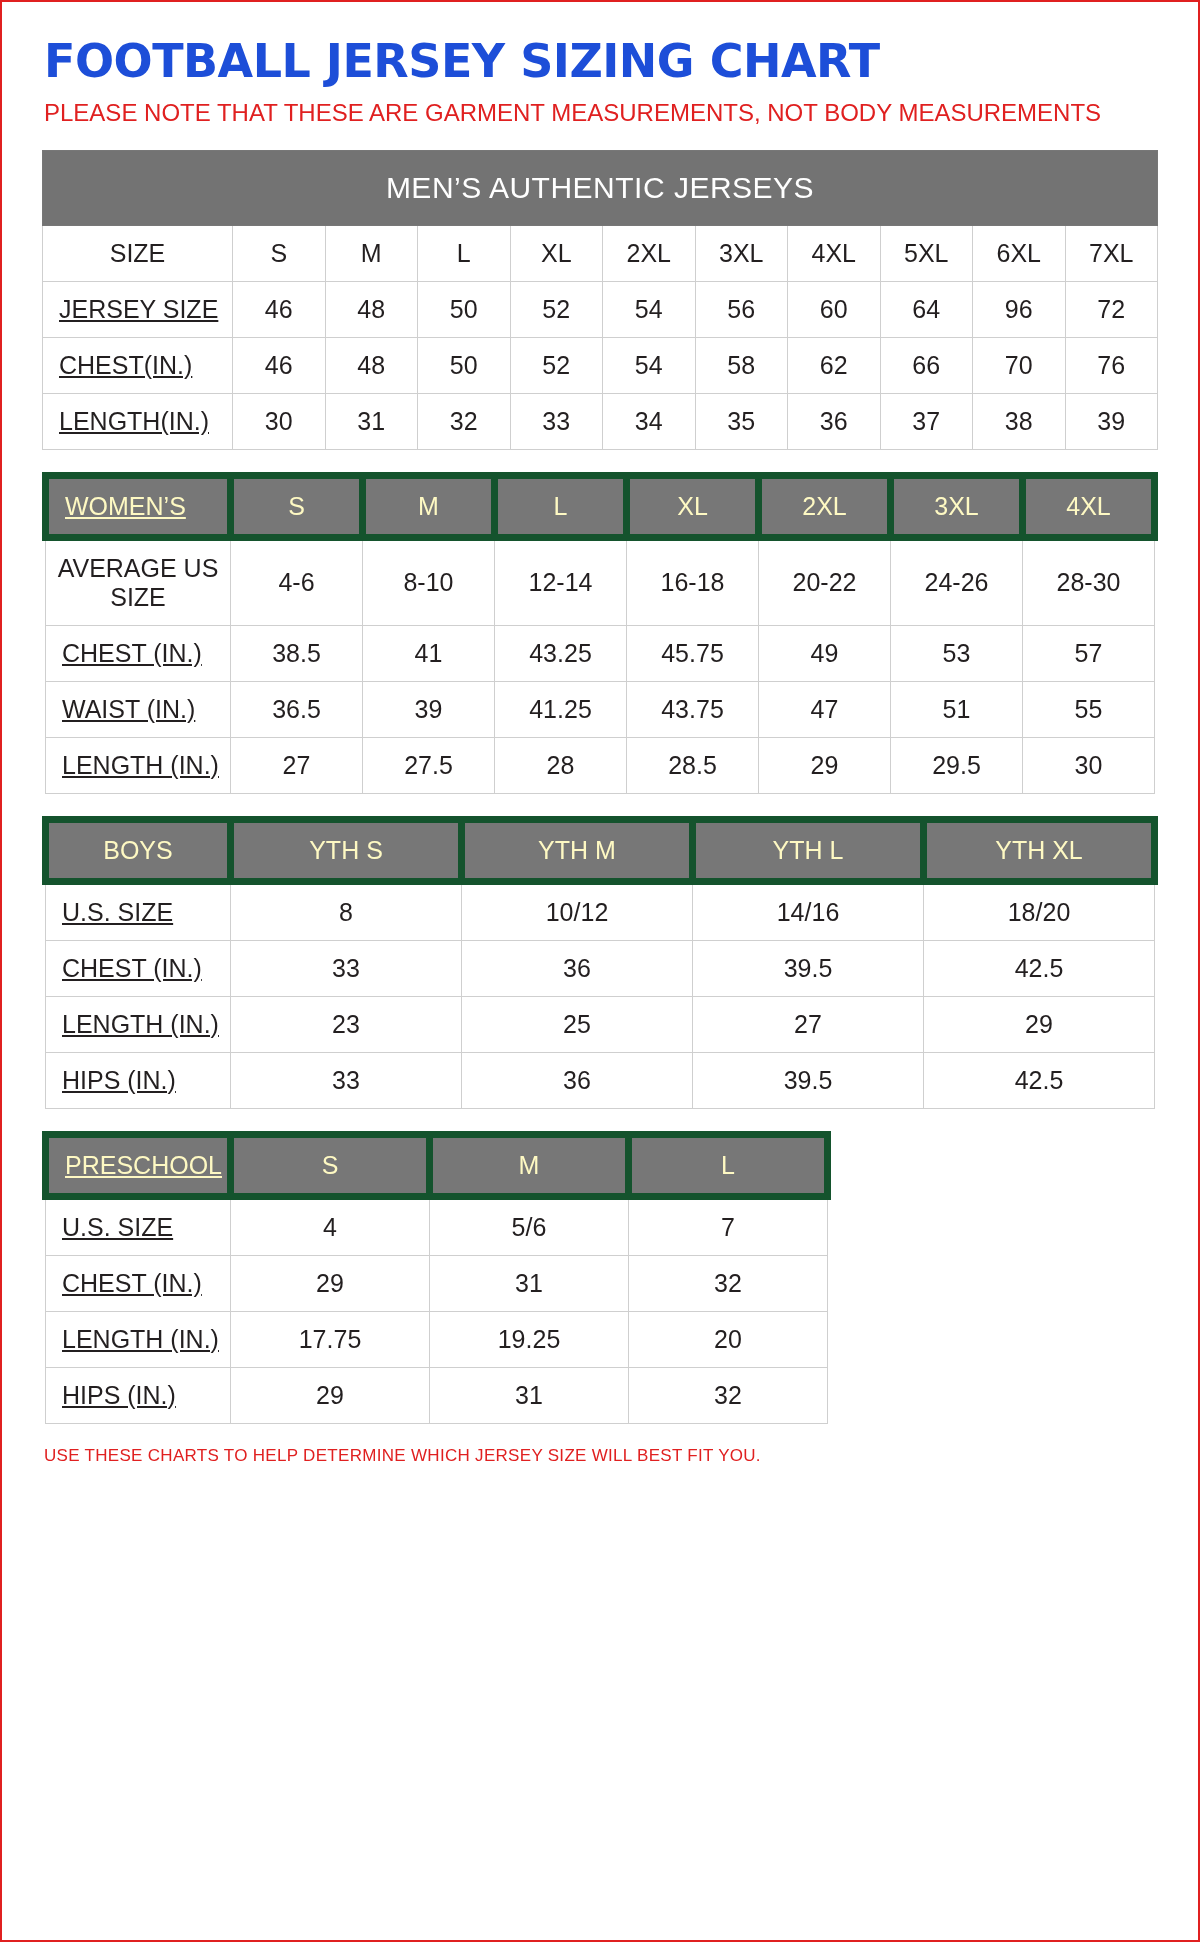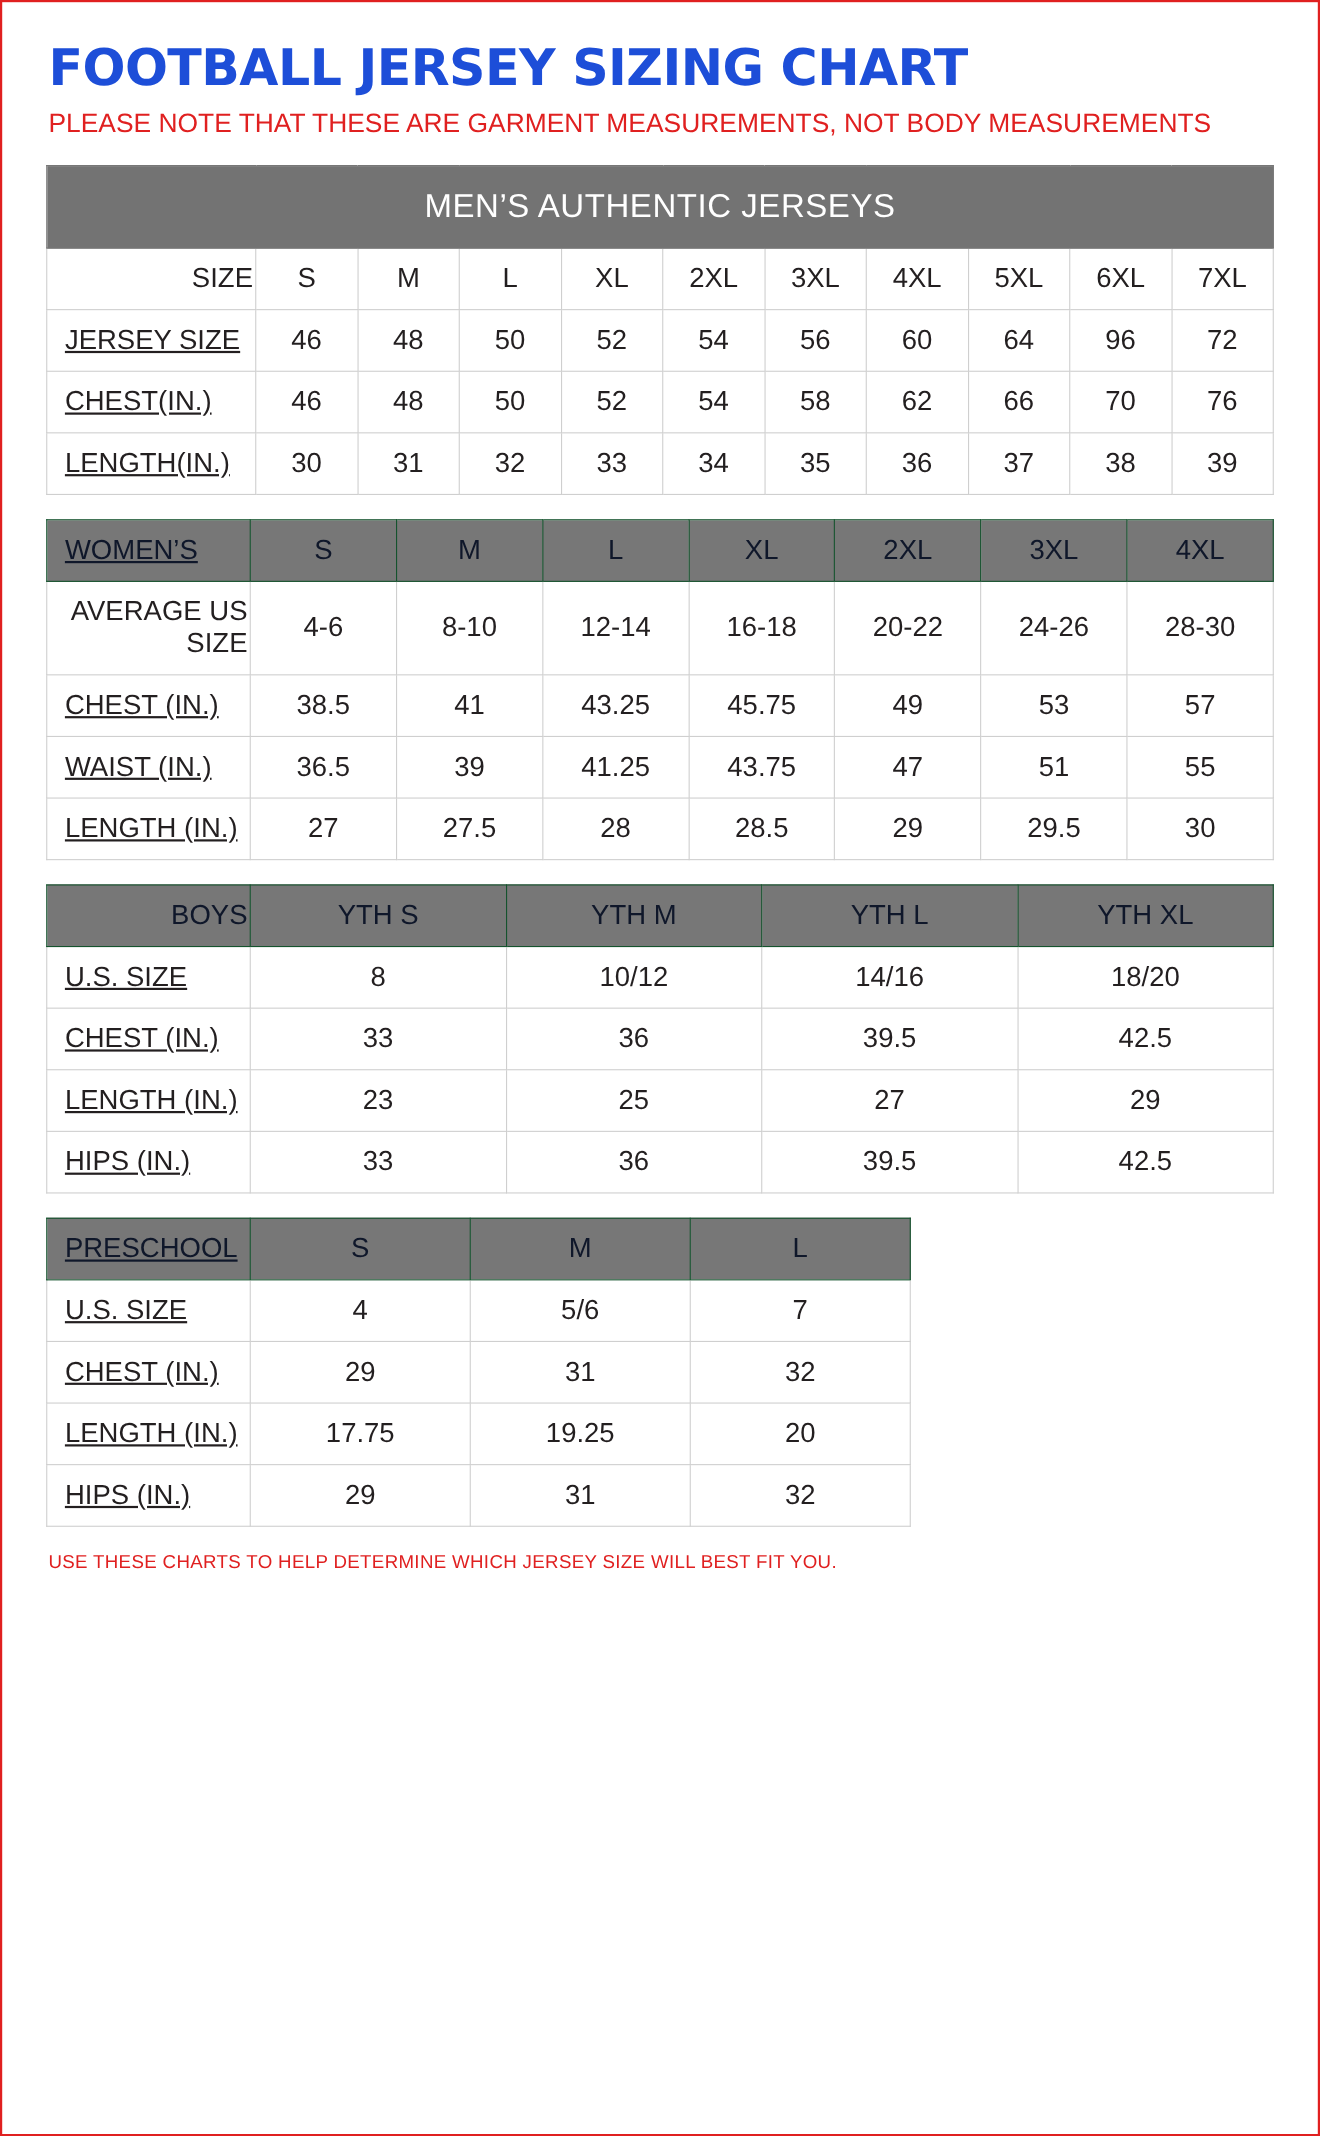--- a/index.html
+++ b/index.html
@@ -48,33 +48,33 @@
   .banner {
     background: #737373;
     color: #ffffff;
     font-size: 30px;
     padding: 20px 2px;
     letter-spacing: 0.5px;
     border: 1px solid #777777;
   }
   .hdr-gray {
     background: #777777;
-    color: #0f172a;
+    color: #fef9c3;
     font-size: 25px;
-    border: 1px solid #14532d;
+    border: 7px solid #14532d;
   }
   .rowlabel {
     text-align: left;
     padding-left: 16px;
     font-size: 25px;
     white-space: nowrap;
     text-decoration: underline;
   }
   .rowlabel-c {
-    text-align: right;
+    text-align: center;
     font-size: 25px;
   }
   .two-line {
     line-height: 1.15;
   }
   .footer {
     color: #e02020;
     font-size: 17px;
     letter-spacing: 0.3px;
     margin: 6px 0 12px 2px;

